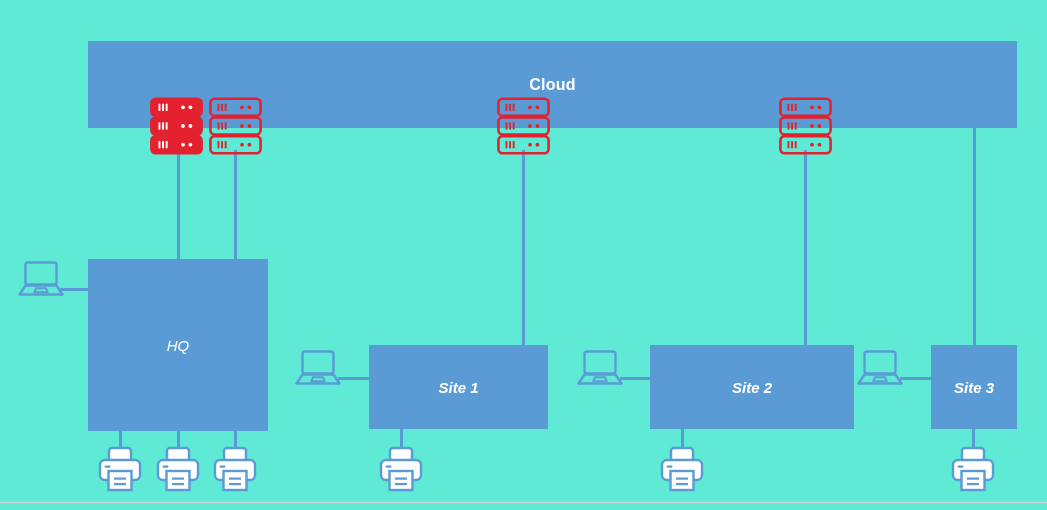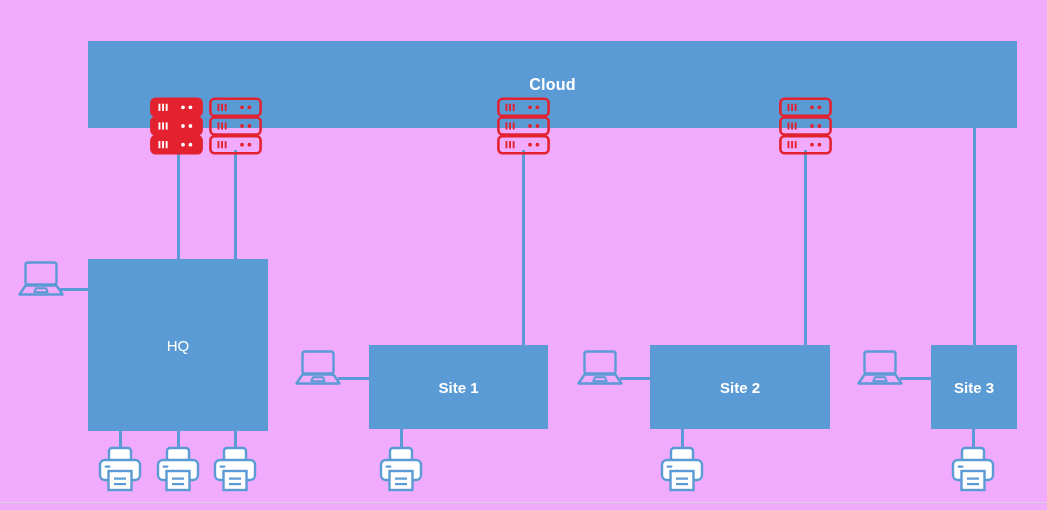--- a/index.html
+++ b/index.html
@@ -8,21 +8,21 @@
     padding: 0;
     background: #ffffff;
   }
   body {
     font-family: "Liberation Sans", sans-serif;
   }
   #canvas {
     position: relative;
     width: 1047px;
     height: 510px;
-    background: #f0abfc;
+    background: #5eead4;
     overflow: hidden;
   }
 
   
   .cloud-band {
     position: absolute;
     background: #5b9bd5;
   }
   .cloud-label {
     position: absolute;
@@ -43,20 +43,21 @@
     align-items: center;
     justify-content: center;
   }
   .node-label {
     color: #ffffff;
     font-size: 15px;
     font-weight: bold;
     text-align: center;
     line-height: 1;
     user-select: none;
+    font-style: italic;
   }
   .node-label.plain { font-weight: normal; font-size: 15px; }
 
   
   .vline {
     position: absolute;
     background: #5b9bd5;
     width: 3px;
   }
   .hline {
@@ -108,21 +109,21 @@
       <div class="vline" style="left: 972px; top: 429px; background: rgb(91, 155, 213); height: 24px;"></div>
     </div>
 
   <div id="nodes-layer">
       <div class="node-box" style="left: 88px; top: 259px; width: 180px; height: 172px; background: rgb(91, 155, 213);">
         <div class="node-label plain" style="color: rgb(255, 255, 255);">HQ</div>
       </div>
       <div class="node-box" style="left: 369px; top: 345px; width: 179px; height: 84px; background: rgb(91, 155, 213); align-items: center;">
         <div class="node-label" style="color: rgb(255, 255, 255);">Site 1</div>
       </div>
-      <div class="node-box" style="left: 650px; top: 345px; width: 180px; height: 84px; background: rgb(91, 155, 213);">
+      <div class="node-box" style="left: 650px; top: 345px; width: 204px; height: 84px; background: rgb(91, 155, 213);">
         <div class="node-label" style="color: rgb(255, 255, 255);">Site 2</div>
       </div>
       <div class="node-box" style="left: 931px; top: 345px; width: 86px; height: 84px; background: rgb(91, 155, 213);">
         <div class="node-label" style="color: rgb(255, 255, 255);">Site 3</div>
       </div>
     </div>
 
   <div id="servers-layer">
       <div class="icon" style="left: 150px; top: 98px;">
         <svg width="53" height="56" viewBox="0 0 53 56">

